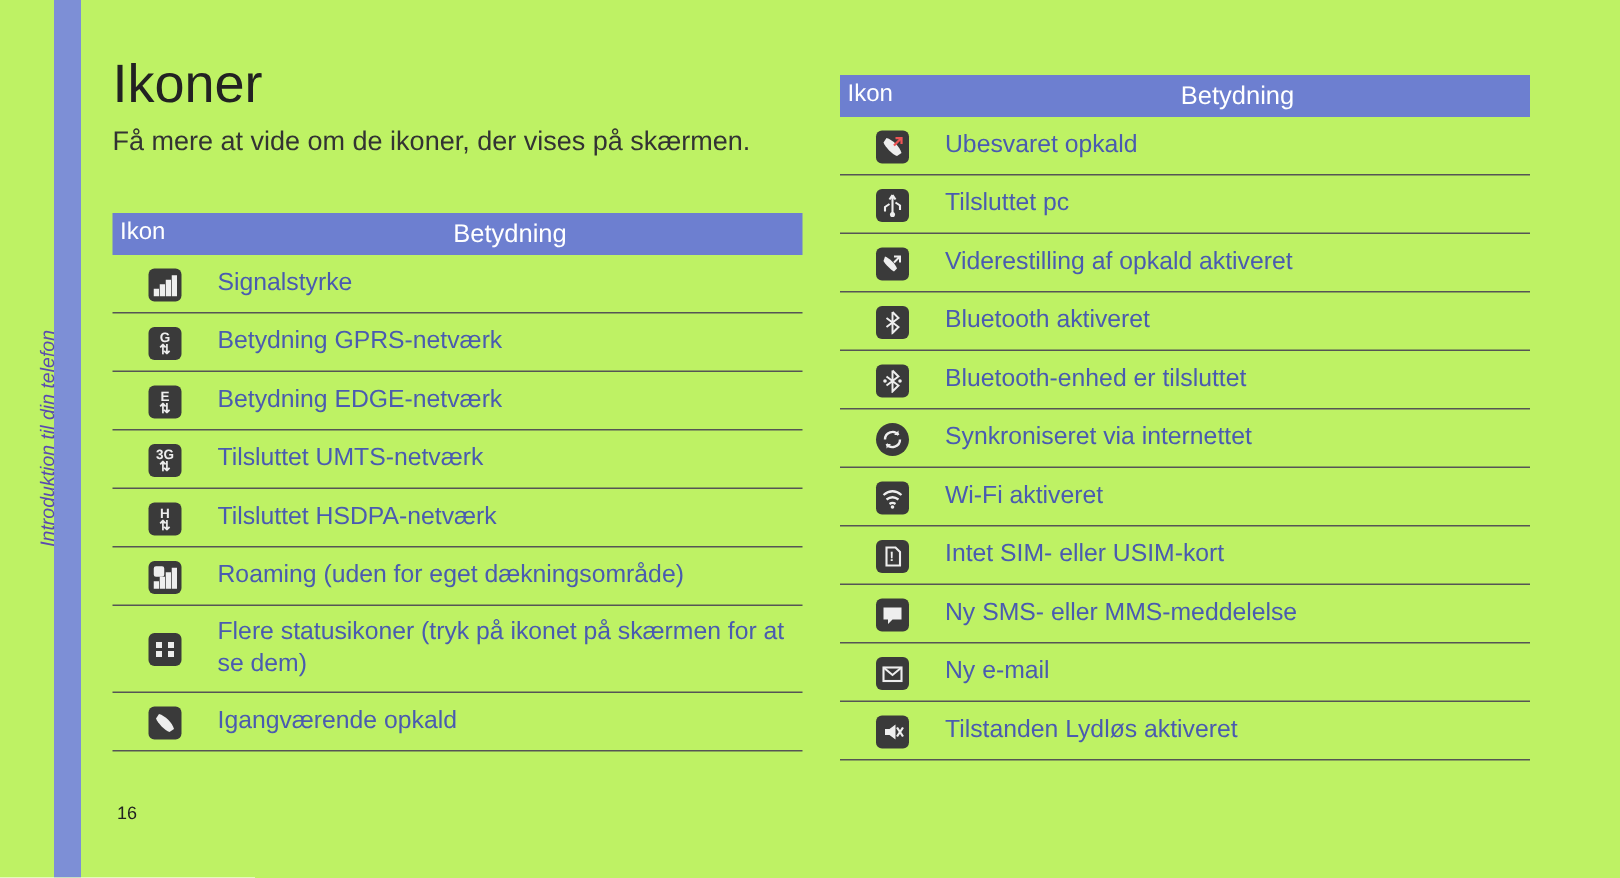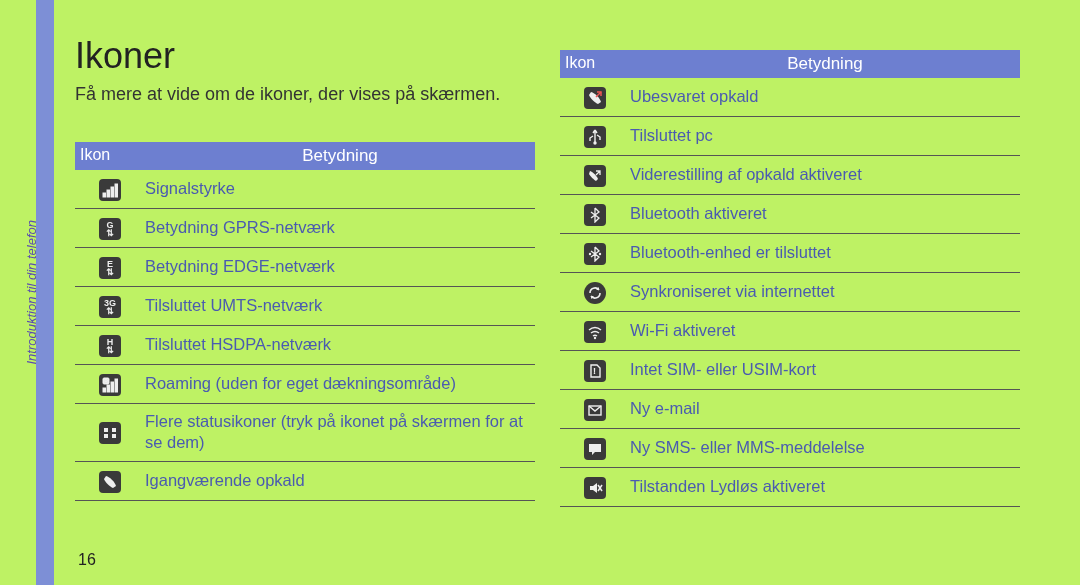--- a/index.html
+++ b/index.html
@@ -31,21 +31,21 @@
   .hdr .h-icon { width:70px; padding:4px 6px 4px 5px; font-size:16px; }
   .hdr .h-text { flex:1; padding:4px 0; font-size:17px;text-align:center; }
 
   .row {
     display:flex; border-bottom:1px solid #555; padding:7px 0 7px 0;
     align-items:center;
   }
   .row .icon-cell { width:70px; display:flex; justify-content:center; padding-top:2px; }
   .row .text-cell { flex:1; font-size:16.5px; color:#4a5bb0; line-height:1.3; }
 
-  .page-num { position:absolute; left:78px; bottom:16px; font-size:16px; color:#222; }
+  .page-num { position:absolute; left:78px; bottom:36px; font-size:12px; color:#222; }
 
   
   .ic {
     width:22px; height:22px; border-radius:4px; background:#3a3a3a;
     display:flex; align-items:center; justify-content:center;
     color:#eee; font-size:9px; font-weight:bold; font-family: Arial, sans-serif;
   }
   .ic svg { width:16px; height:16px; }
   .ic-stack { display:flex; flex-direction:column; align-items:center; line-height:8px; }
 
@@ -266,36 +266,36 @@
                 <text x="6" y="11" font-size="9" fill="#eee">!</text>
               </svg>
             </div>
           </div>
           <div class="text-cell">Intet SIM- eller USIM-kort</div>
         </div>
         <div class="row">
           <div class="icon-cell">
             <div class="ic">
               <svg viewBox="0 0 16 16">
+                <path d="M2 3h12v8H8l-3 3v-3H2z" fill="#eee"></path>
+              </svg>
+            </div>
+          </div>
+          <div class="text-cell">Ny SMS- eller MMS-meddelelse</div>
+        </div>
+        <div class="row">
+          <div class="icon-cell">
+            <div class="ic">
+              <svg viewBox="0 0 16 16">
                 <rect x="2" y="4" width="12" height="9" fill="none" stroke="#eee" stroke-width="1.4"></rect>
                 <path d="M2 4l6 5 6-5" stroke="#eee" stroke-width="1.4" fill="none"></path>
               </svg>
             </div>
           </div>
           <div class="text-cell">Ny e-mail</div>
-        </div>
-        <div class="row">
-          <div class="icon-cell">
-            <div class="ic">
-              <svg viewBox="0 0 16 16">
-                <path d="M2 3h12v8H8l-3 3v-3H2z" fill="#eee"></path>
-              </svg>
-            </div>
-          </div>
-          <div class="text-cell">Ny SMS- eller MMS-meddelelse</div>
         </div>
         <div class="row">
           <div class="icon-cell">
             <div class="ic">
               <svg viewBox="0 0 16 16">
                 <path d="M3 6h3l4-3v10l-4-3H3z" fill="#eee"></path>
                 <line x1="11" y1="5" x2="15" y2="11" stroke="#eee" stroke-width="1.5"></line>
                 <line x1="15" y1="5" x2="11" y2="11" stroke="#eee" stroke-width="1.5"></line>
               </svg>
             </div>

